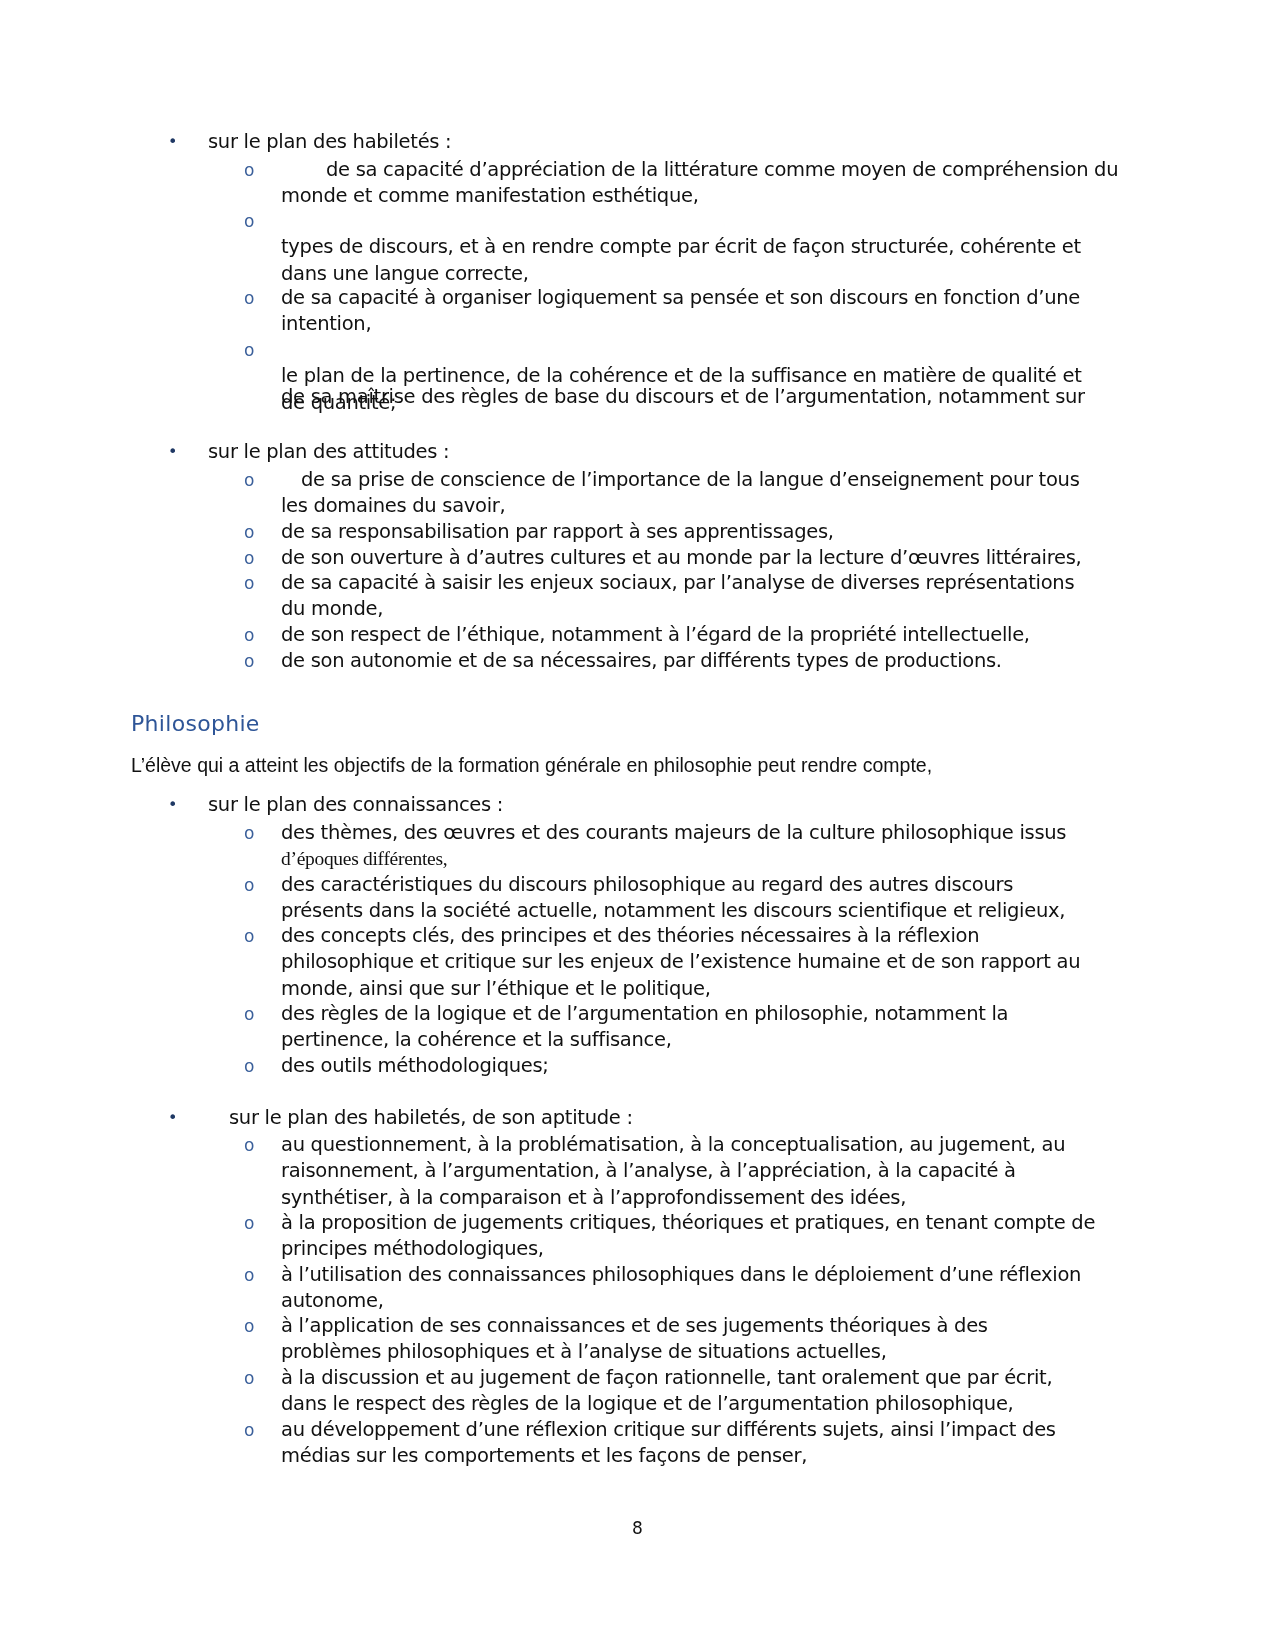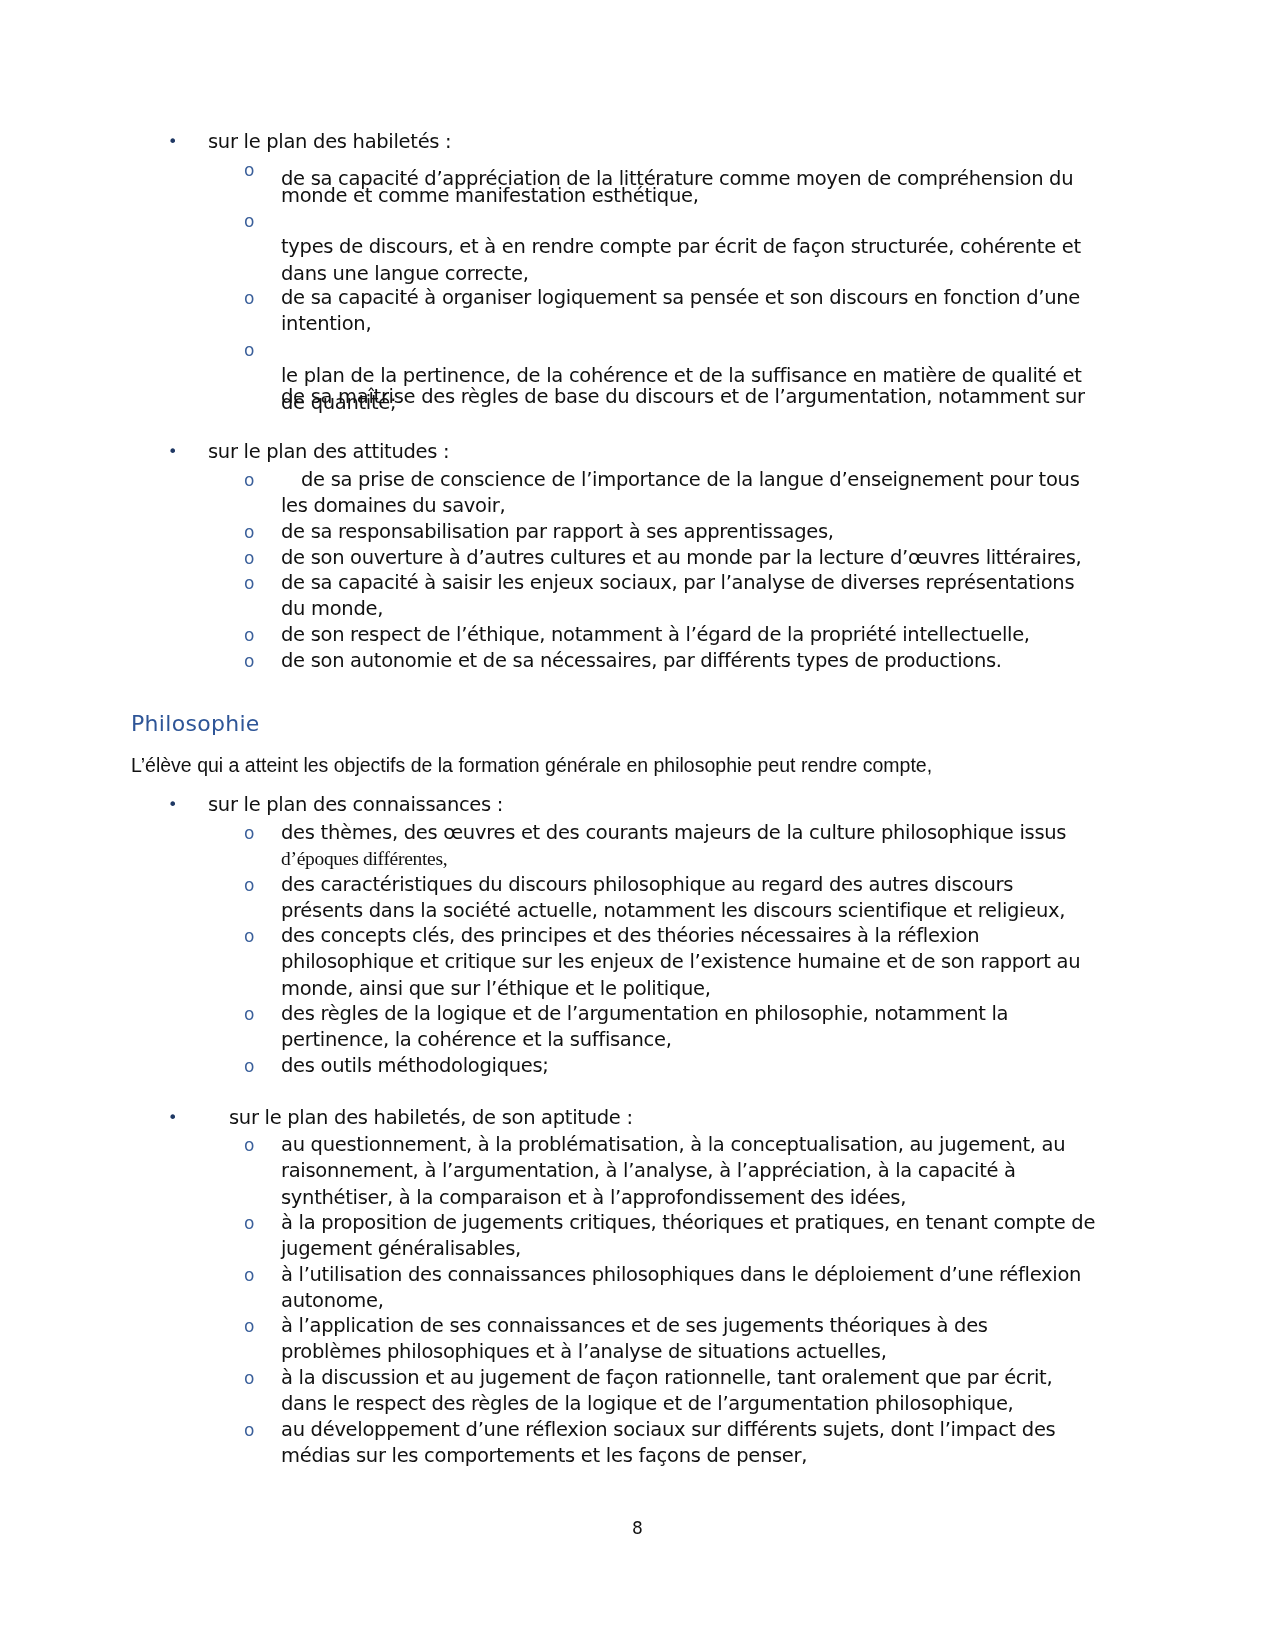--- a/index.html
+++ b/index.html
@@ -14,21 +14,21 @@
   .intro { position: absolute; left: 131px; top: 754px; font-size: 19.5px; font-family: "Liberation Sans", sans-serif; }
   .pagenum { position: absolute; left: 0; width: 1275px; text-align: center; top: 1518px; font-size: 17px; }
 </style>
 </head>
 <body>
 
 <div class="page" id="page">
     <span class="bullet" style="top: 132px;">•</span>
     <div class="l1" style="top: 130px;">sur le plan des habiletés :</div>
     <span class="sub" style="top: 160px;">o</span>
-    <div class="l2" style="top: 166px;">de sa capacité d’appréciation de la littérature comme moyen de compréhension du</div>
+    <div class="l2" style="top: 157px; margin-left: 45px;">de sa capacité d’appréciation de la littérature comme moyen de compréhension du</div>
     <div class="l2" style="top: 183.3px;">monde et comme manifestation esthétique,</div>
     <span class="sub" style="top: 211px;">o</span>
     <div class="l2" style="top: 234.3px; text-align: right;">types de discours, et à en rendre compte par écrit de façon structurée, cohérente et</div>
     <div class="l2" style="top: 260.6px;">dans une langue correcte,</div>
     <span class="sub" style="top: 288px;">o</span>
     <div class="l2" style="top: 285px;">de sa capacité à organiser logiquement sa pensée et son discours en fonction d’une</div>
     <div class="l2" style="top: 311.3px;">intention,</div>
     <span class="sub" style="top: 340px;">o</span>
     <div class="l2" style="top: 337px; margin-top: 47px;">de sa maîtrise des règles de base du discours et de l’argumentation, notamment sur</div>
     <div class="l2" style="top: 363.3px;">le plan de la pertinence, de la cohérence et de la suffisance en matière de qualité et</div>
@@ -69,27 +69,27 @@
     <span class="sub" style="top: 1056px;">o</span>
     <div class="l2" style="top: 1053px;">des outils méthodologiques;</div>
     <span class="bullet" style="top: 1108px;">•</span>
     <div class="l1" style="top: 1106px; margin-left: 21px;">sur le plan des habiletés, de son aptitude :</div>
     <span class="sub" style="top: 1135px;">o</span>
     <div class="l2" style="top: 1132px;">au questionnement, à la problématisation, à la conceptualisation, au jugement, au</div>
     <div class="l2" style="top: 1158.3px;">raisonnement, à l’argumentation, à l’analyse, à l’appréciation, à la capacité à</div>
     <div class="l2" style="top: 1184.6px;">synthétiser, à la comparaison et à l’approfondissement des idées,</div>
     <span class="sub" style="top: 1213px;">o</span>
     <div class="l2" style="top: 1210px;">à la proposition de jugements critiques, théoriques et pratiques, en tenant compte de</div>
-    <div class="l2" style="top: 1236.3px;">jugement généralisables,</div>
+    <div class="l2" style="top: 1236.3px;">principes méthodologiques,</div>
     <span class="sub" style="top: 1265px;">o</span>
     <div class="l2" style="top: 1262px;">à l’utilisation des connaissances philosophiques dans le déploiement d’une réflexion</div>
     <div class="l2" style="top: 1288.3px;">autonome,</div>
     <span class="sub" style="top: 1316px;">o</span>
     <div class="l2" style="top: 1313px;">à l’application de ses connaissances et de ses jugements théoriques à des</div>
     <div class="l2" style="top: 1339.3px;">problèmes philosophiques et à l’analyse de situations actuelles,</div>
     <span class="sub" style="top: 1368px;">o</span>
     <div class="l2" style="top: 1365px;">à la discussion et au jugement de façon rationnelle, tant oralement que par écrit,</div>
     <div class="l2" style="top: 1391.3px;">dans le respect des règles de la logique et de l’argumentation philosophique,</div>
     <span class="sub" style="top: 1420px;">o</span>
-    <div class="l2" style="top: 1417px;">au développement d’une réflexion sociaux sur différents sujets, dont l’impact des</div>
+    <div class="l2" style="top: 1417px;">au développement d’une réflexion critique sur différents sujets, ainsi l’impact des</div>
     <div class="l2" style="top: 1443.3px;">médias sur les comportements et les façons de penser,</div>
     <div class="pagenum">8</div>
   </div>
 
 </body></html>

